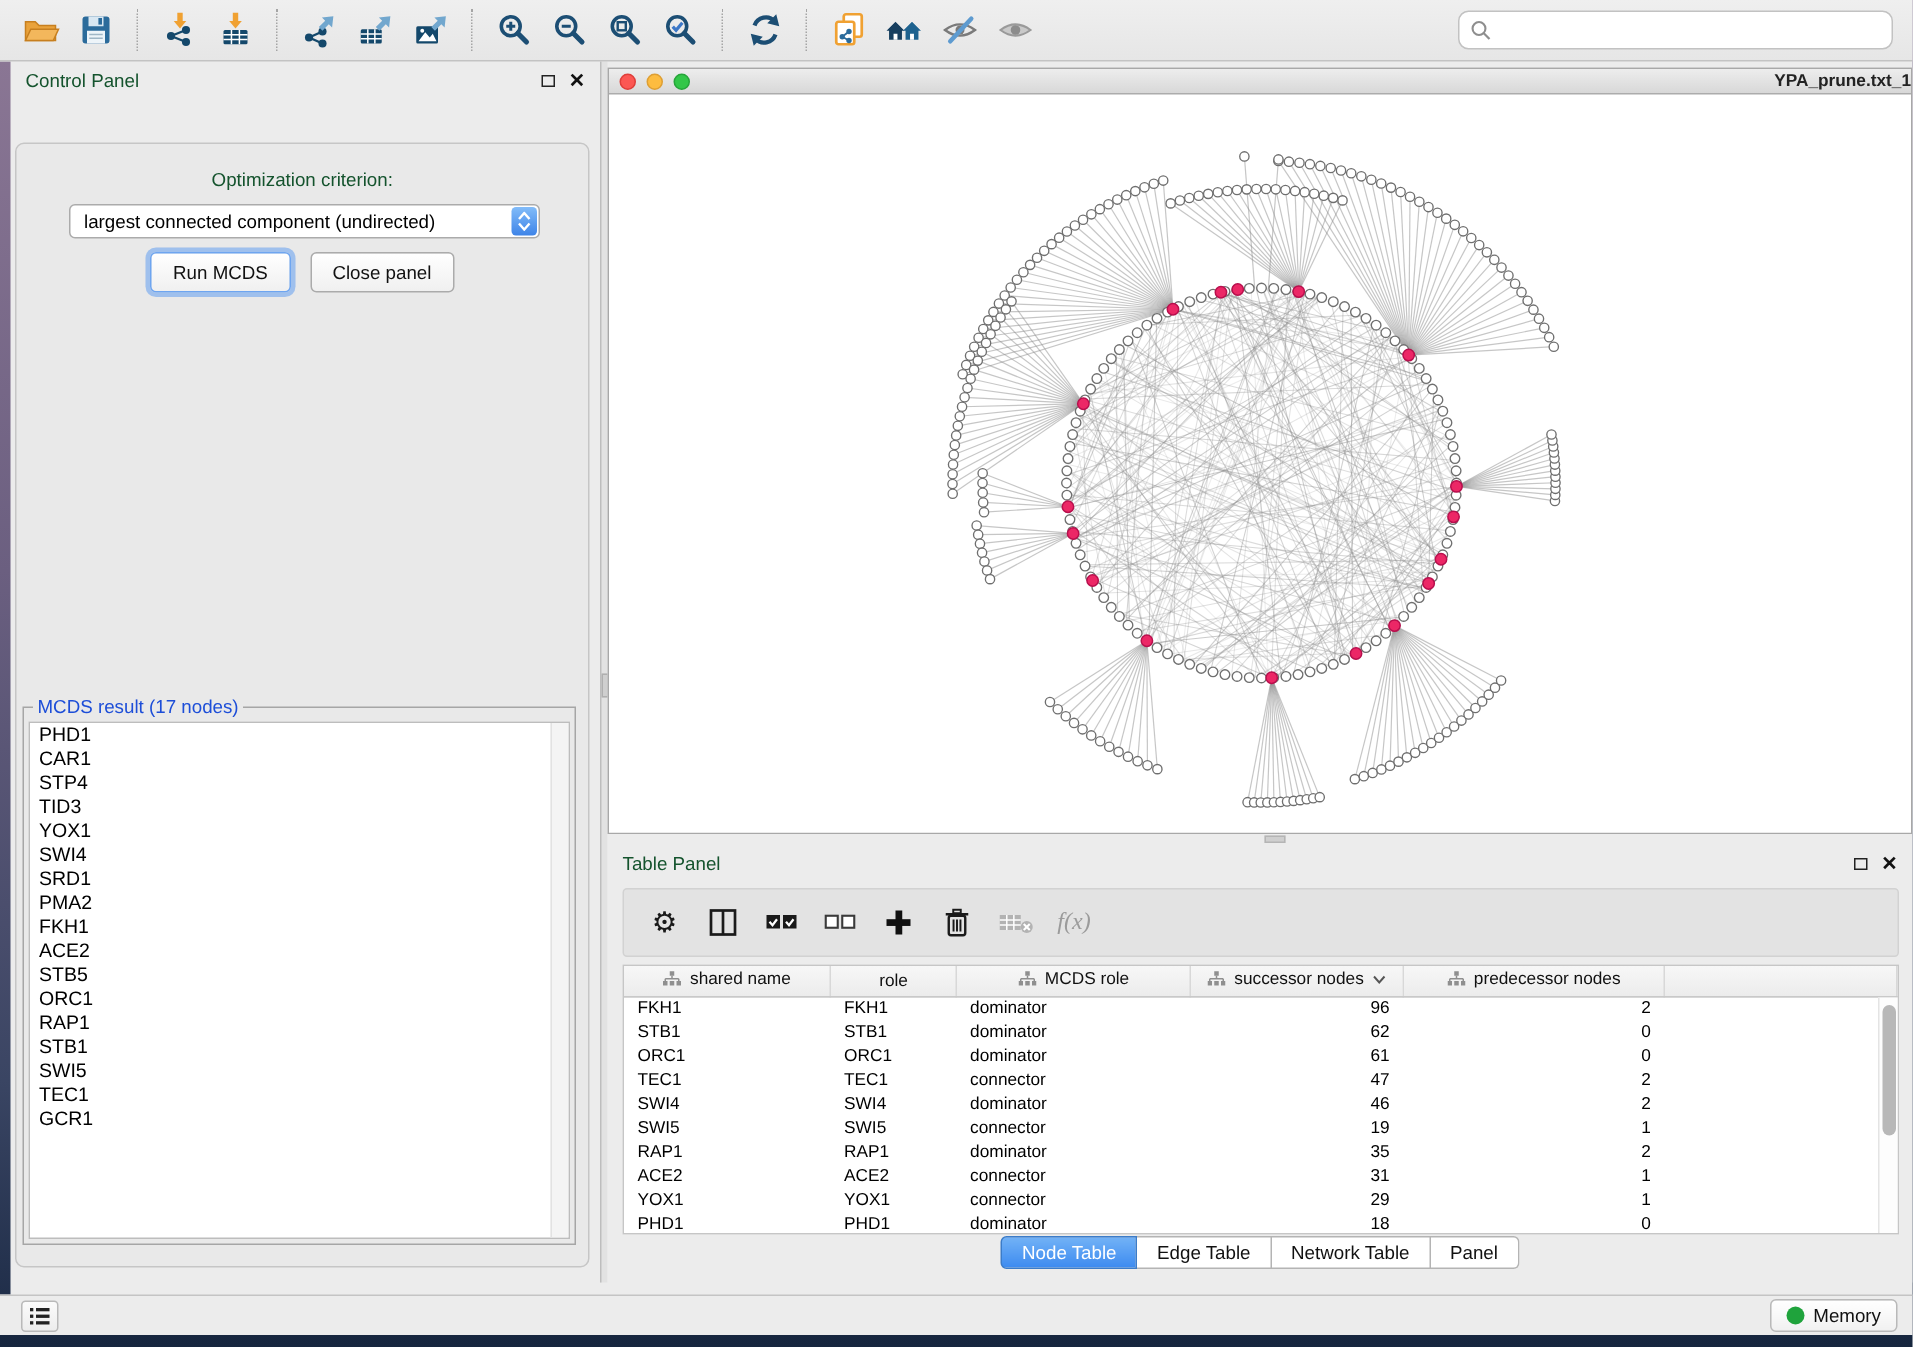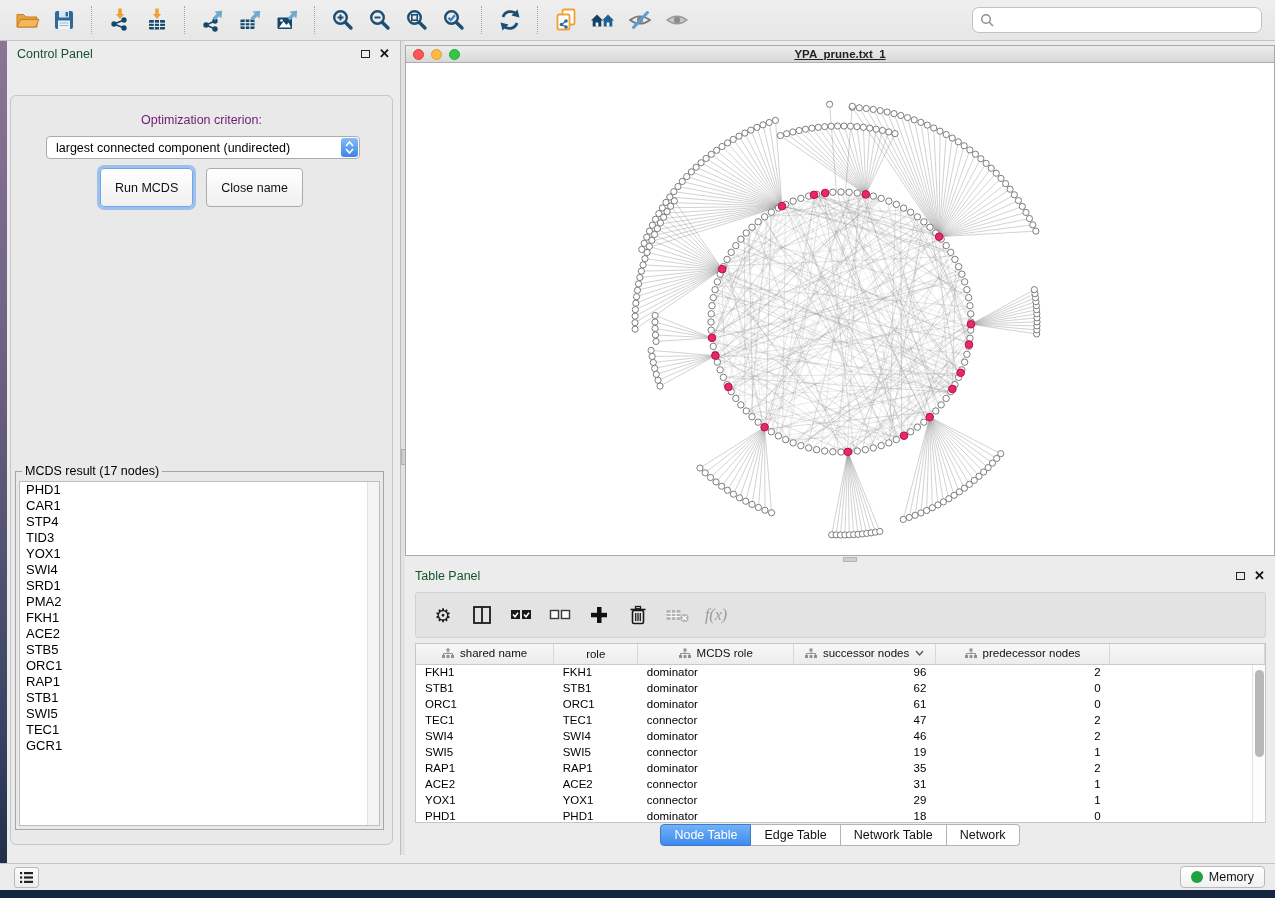--- a/index.html
+++ b/index.html
@@ -33,55 +33,55 @@
   .seg { display:flex; }
   .seg .sbtn { background:#FFF; border:1px solid #B4B4B4; border-left-width:0; height:22px;
     padding:0 13px; font-size:12.5px; color:#111; display:flex; align-items:center; cursor:default; }
   .seg .sbtn:first-child { border-left-width:1px; border-radius:4px 0 0 4px; }
   .seg .sbtn:last-child { border-radius:0 4px 4px 0; }
   .seg .sbtn.active { background:linear-gradient(#72B2F6,#3D8BF0); border-color:#3B7CC9; color:#FFF; }
   .cp-tabs { position:absolute; top:32px; left:0; right:0; display:flex; justify-content:center; z-index:5; }
 
   .cp-body { position:absolute; left:3px; right:7px; top:54px; bottom:10px;
     background:#E9E9E9; border:1px solid #C6C6C6; border-radius:6px; }
-  .opt-label { position:absolute; top:17px; left:0; right:0; text-align:center; font-size:12.5px; color:#701a75; }
+  .opt-label { position:absolute; top:17px; left:0; right:0; text-align:center; font-size:12.5px; color:#14532d; }
   .dropdown { position:absolute; top:40px; left:35px; width:314px; height:23px; background:#FFF;
     border:1px solid #ABABAB; border-radius:4px; display:flex; align-items:center; font-size:12.5px; }
   .dropdown .dd-text { padding-left:9px; flex:1; white-space:nowrap; overflow:hidden; }
   .dd-step { width:17px; height:19px; margin-right:1px; border-radius:3px;
     background:linear-gradient(#82BCF9,#3E84E8); display:flex; flex-direction:column; align-items:center; justify-content:center; gap:1px; }
   .btn-row { position:absolute; top:72px; left:0; right:0; display:flex; justify-content:center; gap:13px; }
-  .pbtn { height:39px; padding:0 14px; font-size:12.5px; color:#111; background:linear-gradient(#FFFFFF,#F0F0F0);
+  .pbtn { height:27px; padding:0 14px; font-size:12.5px; color:#111; background:linear-gradient(#FFFFFF,#F0F0F0);
     border:1px solid #ABABAB; border-radius:4px; }
   .pbtn.focused { box-shadow:0 0 0 3px rgba(110,165,240,.6); border-color:#6EA5F0; }
 
   .mcds-fieldset { position:absolute; left:4px; right:8px; top:368px; bottom:14px;
     border:1px solid #A6A6A6; padding:2px; }
-  .mcds-fieldset legend { font-size:12.5px; color:#000000; padding:0 3px; margin-left:4px; }
+  .mcds-fieldset legend { font-size:12.5px; color:#1d4ed8; padding:0 3px; margin-left:4px; }
   .listbox { position:absolute; left:3px; right:3px; top:3px; bottom:3px; background:#FFF;
     border:1px solid #BDBDBD; overflow:hidden; }
   .listbox .scrolltrack { position:absolute; right:0; top:0; bottom:0; width:12px; background:#F4F4F4; border-left:1px solid #E2E2E2; }
   .list-item { font-size:13px; line-height:16px; padding-left:6px; color:#000; }
 
   
   .vsplit { position:absolute; left:400px; top:41px; width:5px; bottom:35px; background:#E2E2E2; border-left:1px solid #BDBDBD; }
   .vsplit .grip { position:absolute; top:408px; left:0; width:5px; height:16px; background:#CFCFCF; border:1px solid #AFAFAF; }
   .hsplit { position:absolute; left:405px; right:0; top:556px; height:7px; background:#ECECEC; }
   .hsplit .grip-h { position:absolute; left:438px; top:1px; width:14px; height:5px; background:#CFCFCF; border:1px solid #B5B5B5; }
 
   
   .net-window { position:absolute; left:405px; top:45px; right:0; height:511px;
     background:#FFF; border:1px solid #A8A8A8; }
   .titlebar { position:absolute; left:0; top:0; right:0; height:17px;
     background:linear-gradient(#EDEDED,#D8D8D8); border-bottom:1px solid #ACACAC; display:flex; align-items:center; }
   .tl { width:11px; height:11px; border-radius:50%; margin-left:7px; }
   .tl.red { background:#FC5753; border:1px solid #DF3E3A; }
   .tl.yellow { background:#FDBC40; border:1px solid #DE9F34; }
   .tl.green { background:#33C748; border:1px solid #27A53A; }
-  .net-title { position:absolute; left:0; right:0; text-align:center; font-size:11.5px; font-weight:bold; color:#222;text-decoration:underline; }
+  .net-title { position:absolute; left:0; right:0; text-align:right; font-size:11.5px; font-weight:bold; color:#222; }
   .net-canvas { position:absolute; left:0; top:18px; right:0; bottom:0; background:#FFF; overflow:hidden; }
 
   
   .table-panel { position:absolute; left:405px; right:0; top:563px; bottom:35px; background:#ECECEC; }
   .tp-toolbar { position:absolute; left:10px; right:9px; top:29px; height:46px;
     background:#E3E3E3; border:1px solid #D2D2D2; border-radius:3px;
     display:flex; align-items:center; gap:13px; padding-left:14px; }
   .tpbtn { width:26px; height:26px; display:flex; align-items:center; justify-content:center; }
   .gear-glyph { font-size:19px; color:#1a1a1a; }
   .fx-glyph { font-family:"Liberation Serif", serif; font-style:italic; font-size:16px; color:#9B9B9B; }
@@ -284,21 +284,21 @@
           <svg width="9" height="6" viewBox="0 0 9 6">
               <polyline points="1,5 4.5,1 8,5" fill="none" stroke="#FFF" stroke-width="1.6"></polyline>
             </svg>
           <svg width="9" height="6" viewBox="0 0 9 6">
               <polyline points="1,1 4.5,5 8,1" fill="none" stroke="#FFF" stroke-width="1.6"></polyline>
             </svg>
         </span>
       </div>
       <div class="btn-row">
         <button class="pbtn focused">Run MCDS</button>
-        <button class="pbtn">Close name</button>
+        <button class="pbtn">Close panel</button>
       </div>
       <fieldset class="mcds-fieldset">
         <legend>MCDS result (17 nodes)</legend>
         <div class="listbox">
           <div id="mcds-list">
               <div class="list-item">PHD1</div>
               <div class="list-item">CAR1</div>
               <div class="list-item">STP4</div>
               <div class="list-item">TID3</div>
               <div class="list-item">YOX1</div>
@@ -1260,21 +1260,21 @@
           </tbody>
       </table>
       <div class="tscroll">
           <div class="tthumb"></div>
         </div>
     </div>
     <div class="tp-tabs seg" id="tp-tabs">
         <div class="sbtn active">Node Table</div>
         <div class="sbtn">Edge Table</div>
         <div class="sbtn">Network Table</div>
-        <div class="sbtn">Network</div>
+        <div class="sbtn">Panel</div>
       </div>
   </div>
 
   <div class="statusbar">
     <div class="sb-left">
       <svg width="15" height="13" viewBox="0 0 15 13">
         <rect x="1" y="1" width="2.2" height="2.2" fill="#222"></rect>
           <rect x="5" y="1" width="9" height="2.2" fill="#222"></rect>
         <rect x="1" y="5.4" width="2.2" height="2.2" fill="#222"></rect>
           <rect x="5" y="5.4" width="9" height="2.2" fill="#222"></rect>

